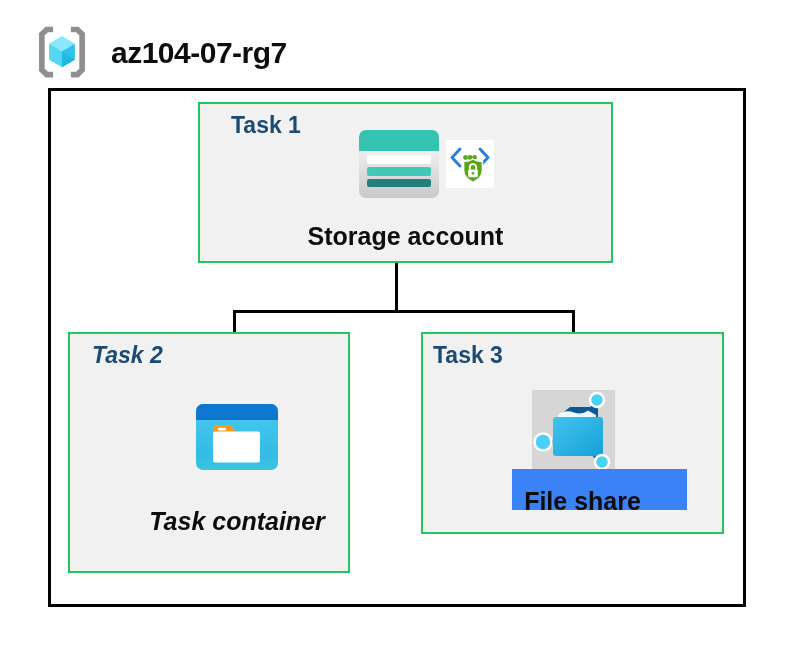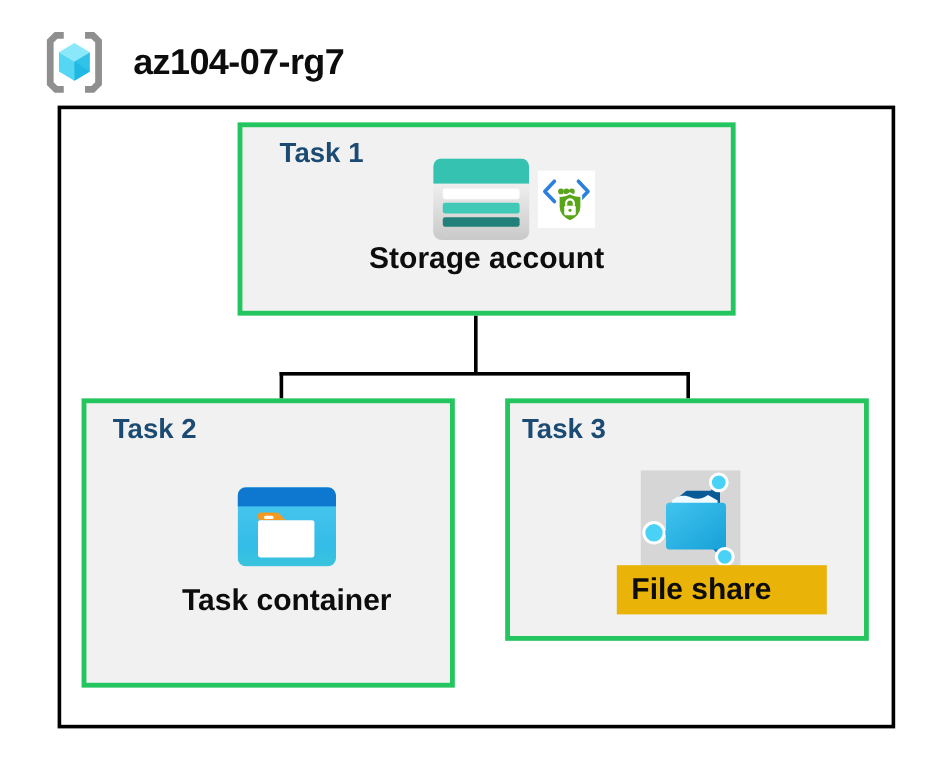--- a/index.html
+++ b/index.html
@@ -10,31 +10,31 @@
   .rg-header{position:absolute;left:0;top:0;width:788px;height:86px;}
   .rg-icon{position:absolute;left:33px;top:23px;width:58px;height:58px;}
   .rg-title{position:absolute;left:111px;top:36px;font-size:30px;font-weight:700;color:#0d0d0d;
             letter-spacing:-0.5px;white-space:nowrap;}
 
   
   .outer-box{position:absolute;left:48px;top:88px;width:698px;height:519px;
              border:3px solid #000;box-sizing:border-box;background:#fff;}
 
   
-  .task-box{position:absolute;background:#f1f1f1;border:4px solid #22c55e;box-sizing:border-box;}
+  .task-box{position:absolute;background:#f1f1f1;border:2px solid #22c55e;box-sizing:border-box;}
   .task1{left:198px;top:102px;width:415px;height:161px;}
-  .task2{left:68px;top:332px;width:311px;height:241px;}
+  .task2{left:68px;top:332px;width:282px;height:241px;font-style:italic;}
   .task3{left:421px;top:332px;width:303px;height:202px;}
   .task-label{position:absolute;font-size:23px;font-weight:700;color:#1b4a73;white-space:nowrap;}
   .task1 .task-label{left:31px;top:8px;}
   .task2 .task-label{left:22px;top:8px;}
   .task3 .task-label{left:10px;top:8px;}
 
   .node-label{position:absolute;font-size:25px;font-weight:700;color:#0d0d0d;text-align:center;
-              white-space:nowrap;}
+              white-space:nowrap;margin-top:23px;}
 
   
   .connector{position:absolute;background:#000;}
   .conn-v1{left:395px;top:235px;width:3px;height:77px;}
   .conn-h1{left:233px;top:310px;width:342px;height:3px;}
   .conn-v2{left:233px;top:310px;width:3px;height:79px;}
   .conn-v3{left:572px;top:310px;width:3px;height:79px;}
 
   
   .storage-icon{position:absolute;left:159px;top:26px;width:80px;height:68px;border-radius:7px;
@@ -45,21 +45,21 @@
   .storage-icon .s2{top:37px;height:9px;background:#3fc9b6;}
   .storage-icon .s3{top:49px;height:8px;background:#21817a;}
 
   .sas-icon{position:absolute;left:246px;top:36px;width:48px;height:48px;}
 
   .blob-icon{position:absolute;left:126px;top:70px;width:82px;height:66px;}
   .task2 .node-label{left:47px;top:150px;width:240px;}
 
   
   .fs-icon-box{position:absolute;left:109px;top:56px;width:83px;height:80px;background:#d6d6d6;}
-  .fs-label-strip{position:absolute;left:89px;top:135px;width:175px;height:41px;background:#eab308;
+  .fs-label-strip{position:absolute;left:89px;top:135px;width:175px;height:41px;background:#3b82f6;
                   display:flex;align-items:center;justify-content:center;}
   .fs-label-strip .node-label{position:static;padding-right:34px;}
 </style>
 </head>
 <body>
 
 <div class="canvas">
 
   <div class="rg-header">
     <svg class="rg-icon" viewBox="0 0 72 72" aria-hidden="true">

